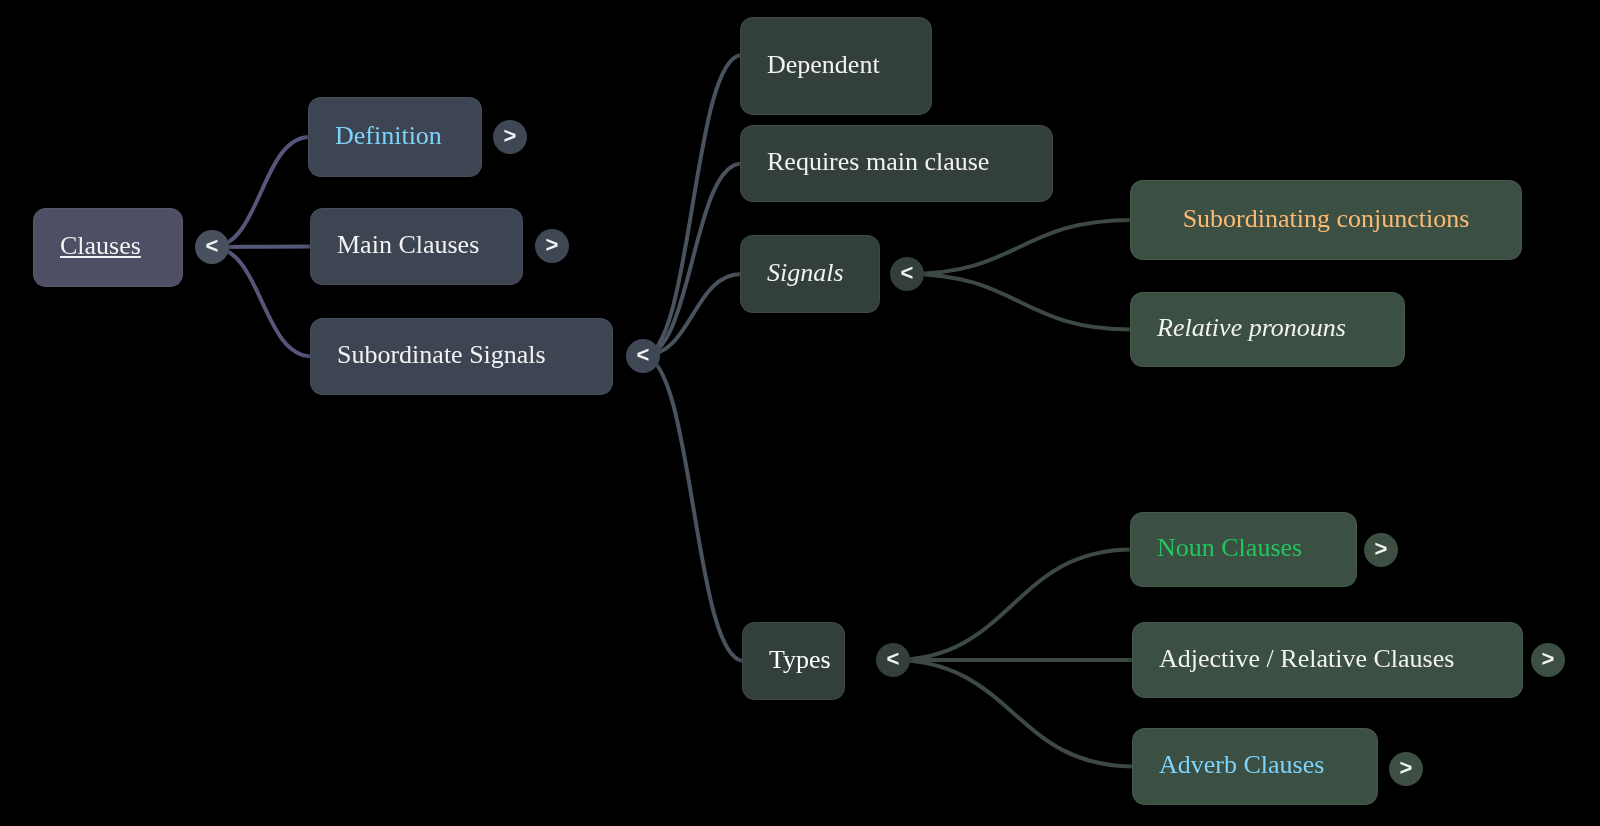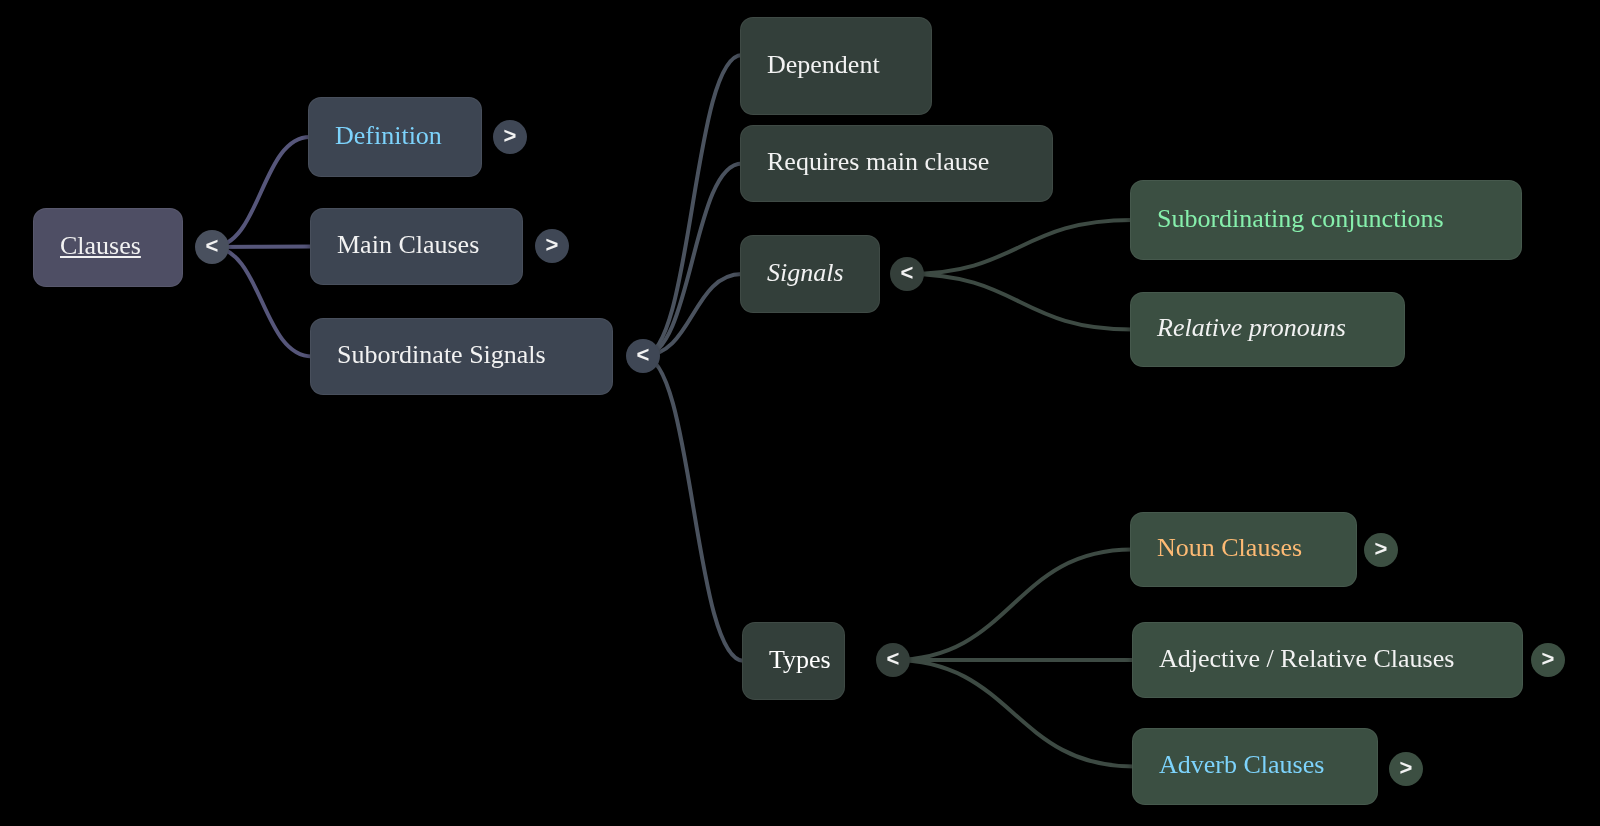--- a/index.html
+++ b/index.html
@@ -116,27 +116,27 @@
       </div>
       <div class="node-button" style="left: 890px; top: 257px; background: rgb(52, 63, 58);">
         <span>&lt;</span>
       </div>
       <div class="node" style="left: 742px; top: 622px; width: 103px; height: 78px; background: rgb(51, 63, 58); color: #ffffff; text-align: right;">
         <span>Types</span>
       </div>
       <div class="node-button" style="left: 876px; top: 643px; background: rgb(52, 63, 58);">
         <span>&lt;</span>
       </div>
-      <div class="node" style="left: 1130px; top: 180px; width: 392px; height: 80px; background: rgb(59, 79, 66); color: #86efac;">
+      <div class="node" style="left: 1130px; top: 180px; width: 392px; height: 80px; background: rgb(59, 79, 66); color: #fdba74; justify-content: center;">
         <span>Subordinating conjunctions</span>
       </div>
       <div class="node" style="left: 1130px; top: 292px; width: 275px; height: 75px; background: rgb(59, 79, 66); color: rgb(242, 242, 242); font-style: italic;">
         <span>Relative pronouns</span>
       </div>
-      <div class="node" style="left: 1130px; top: 512px; width: 227px; height: 75px; background: rgb(59, 79, 66); color: #fdba74;">
+      <div class="node" style="left: 1130px; top: 512px; width: 227px; height: 75px; background: rgb(59, 79, 66); color: #22c55e;">
         <span>Noun Clauses</span>
       </div>
       <div class="node-button" style="left: 1364px; top: 533px; background: rgb(60, 79, 66);">
         <span>&gt;</span>
       </div>
       <div class="node" style="left: 1132px; top: 622px; width: 391px; height: 76px; background: rgb(59, 79, 66); color: rgb(242, 242, 242);">
         <span>Adjective / Relative Clauses</span>
       </div>
       <div class="node-button" style="left: 1531px; top: 643px; background: rgb(60, 79, 66);">
         <span>&gt;</span>

